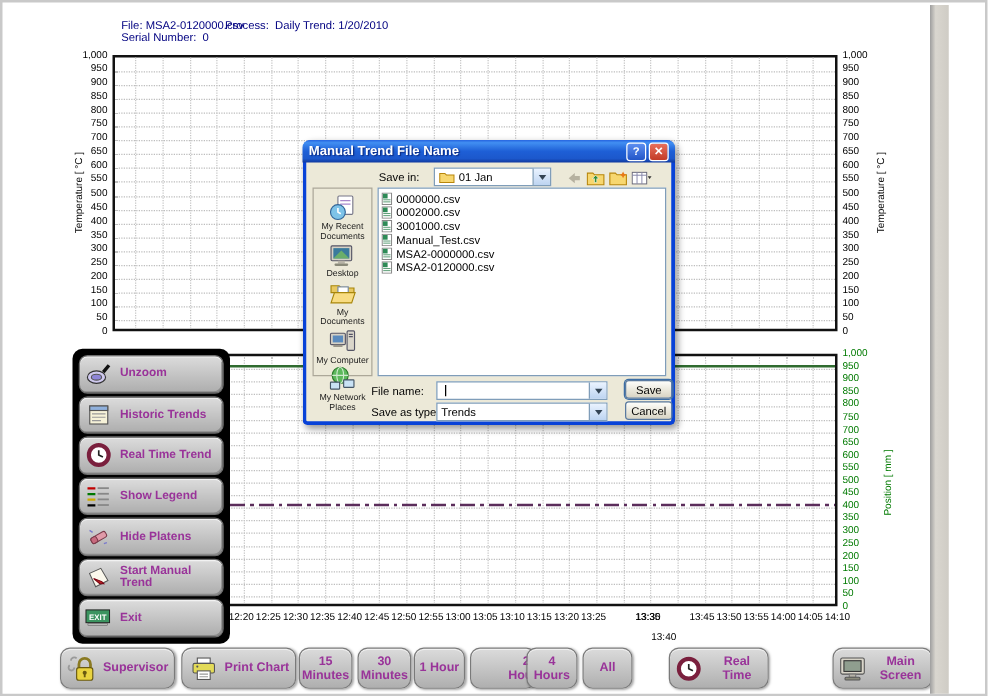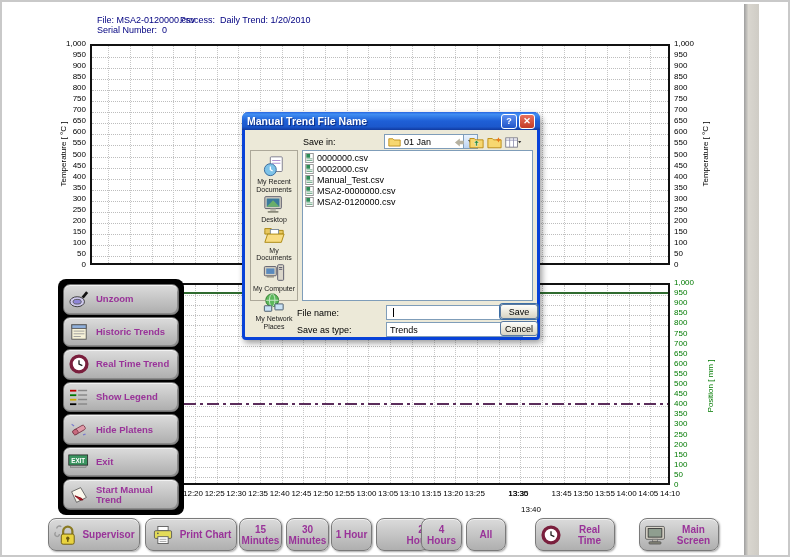--- a/index.html
+++ b/index.html
@@ -52,34 +52,34 @@
   #dlg-title{height:18px;margin:0 -3px;border-radius:6px 6px 0 0;position:relative;
              background:linear-gradient(180deg,#2664E0 0%,#418FF2 12%,#1E5FD6 50%,#1C58CC 82%,#10399F 100%);
              display:flex;align-items:center;padding:0 5px;box-sizing:border-box;}
   #dlg-title .t{color:#fff;font-weight:bold;font-size:10.5px;text-shadow:1px 1px 1px #0A2A80;flex:1;}
   .tbtn{width:14px;height:13px;border-radius:3px;border:1px solid #fff;margin-left:2px;color:#fff;font-size:9px;font-weight:bold;
         display:flex;align-items:center;justify-content:center;cursor:pointer;line-height:1;}
   .tbtn.help{background:linear-gradient(180deg,#5C8EF0,#2255C8);}
   .tbtn.close{background:linear-gradient(180deg,#E8705C,#C33B26);}
   #dlg-body{position:relative;width:100%;height:207px;font-size:9px;color:#000;}
   .dlg-lbl{position:absolute;font-size:9px;color:#000;}
-  .combo{position:absolute;height:15px;background:#fff;border:1px solid #7F9DB9;box-sizing:border-box;display:flex;font-size:9px;cursor:pointer;margin-left:37px;}
+  .combo{position:absolute;height:15px;background:#fff;border:1px solid #7F9DB9;box-sizing:border-box;display:flex;font-size:9px;cursor:pointer;}
   .combo .val{flex:1;padding-left:3px;display:flex;align-items:center;gap:3px;overflow:hidden;white-space:nowrap;}
   .combo .drop{width:13px;height:100%;background:linear-gradient(180deg,#EAF3FF,#BDD4F1);border-left:1px solid #7F9DB9;display:flex;align-items:center;justify-content:center;}
   .tri{width:0;height:0;border:3px solid transparent;border-top:4px solid #345;margin-top:3px;}
   .caret{width:1px;height:9px;background:#000;margin-left:3px;}
   #dlg-tools{position:absolute;left:207px;top:4px;width:62px;height:16px;display:flex;align-items:center;gap:3px;}
   .tool-btn{width:17px;height:16px;display:flex;align-items:center;justify-content:center;cursor:pointer;border-radius:2px;}
   #places{position:absolute;left:5px;top:20px;width:48px;height:151px;background:#ECE9D8;border:1px solid #ACA899;box-sizing:border-box;
           display:flex;flex-direction:column;align-items:center;justify-content:space-between;padding:4px 0;}
   .place{display:flex;flex-direction:column;align-items:center;gap:1px;cursor:pointer;}
   .place .pl{font-size:7px;line-height:7.5px;text-align:center;color:#1a1a1a;}
   #filelist{position:absolute;left:57px;top:20px;width:231px;height:151px;background:#fff;border:1px solid #7F9DB9;box-sizing:border-box;
             padding:2px 2px;overflow:hidden;}
-  .frow{display:flex;gap:3px;height:11px;font-size:9px;cursor:pointer;white-space:nowrap;}
+  .frow{display:flex;align-items:center;gap:3px;height:11px;font-size:9px;cursor:pointer;white-space:nowrap;}
   .xp-push{position:absolute;width:38px;height:15px;border-radius:3px;font-size:9px;font-family:"Liberation Sans",sans-serif;
            background:linear-gradient(180deg,#FEFEFB,#E8E5D8 60%,#D8D4C4);border:1px solid #5A7AA0;cursor:pointer;padding:0;}
   .xp-push.default{box-shadow:0 0 0 1px #3C6EA5;}
   svg{display:block;}
 </style>
 </head>
 <body>
 
 <div id="screen">
 
@@ -335,36 +335,36 @@
               <rect x="4" y="8" width="16" height="6" rx="2" fill="#E09AA8" stroke="#7A3A4A"></rect>
               <rect x="4" y="8" width="6" height="6" rx="2" fill="#C86A7E" stroke="#7A3A4A"></rect>
             </g>
             <path d="M3 4 l3 2 M20 16 l-3 1" stroke="#7A7ACD" stroke-width="1.4" fill="none"></path>
           </svg>
         </span>
         <span class="lb">Hide Platens</span>
       </div>
       <div class="side-btn">
         <span class="ic">
+          <svg width="20" height="18" viewBox="0 0 24 22">
+            <path d="M3 7 L14 2 L21 14 L9 20 Z" fill="#FBF8EC" stroke="#555"></path>
+            <path d="M7 12 L15 15 L17 17 L13 17 Z" fill="#B22" stroke="#701"></path>
+          </svg>
+        </span>
+        <span class="lb">Start Manual Trend</span>
+      </div>
+      <div class="side-btn">
+        <span class="ic">
           <svg width="24" height="18" viewBox="0 0 28 20">
             <rect x="1" y="1" width="24" height="13" fill="#3B9460" stroke="#222"></rect>
             <text x="13" y="11" font-size="8" font-family="Liberation Sans,sans-serif" font-weight="bold" fill="#fff" text-anchor="middle">EXIT</text>
             <rect x="3" y="15" width="20" height="2" fill="#bbb" stroke="#555" stroke-width="0.5"></rect>
           </svg>
         </span>
         <span class="lb">Exit</span>
-      </div>
-      <div class="side-btn">
-        <span class="ic">
-          <svg width="20" height="18" viewBox="0 0 24 22">
-            <path d="M3 7 L14 2 L21 14 L9 20 Z" fill="#FBF8EC" stroke="#555"></path>
-            <path d="M7 12 L15 15 L17 17 L13 17 Z" fill="#B22" stroke="#701"></path>
-          </svg>
-        </span>
-        <span class="lb">Start Manual Trend</span>
       </div>
     </div>
 
   <div id="toolbar-layer">
       <div class="tb-btn" style="left: 46px; width: 92px;">
         <span class="ic">
           <svg width="24" height="24" viewBox="0 0 26 26">
             <path d="M4 6 a3 3 0 0 1 5 -2 M3 10 a2.5 2.5 0 1 0 4 2" fill="none" stroke="#9a9a9a" stroke-width="1.6"></path>
             <path d="M11 12 V9 a5 5 0 0 1 10 0 v3" fill="none" stroke="#8A7A22" stroke-width="2.4"></path>
             <rect x="9" y="12" width="14" height="11" rx="2" fill="#E9D33F" stroke="#6A5A10"></rect>
@@ -407,21 +407,21 @@
       </div>
       <div class="tb-btn" style="left: 533px; width: 80px;">
         <span class="ic">
           <svg width="20" height="20" viewBox="0 0 24 24">
             <circle cx="12" cy="12" r="9.5" fill="#fff" stroke="#7A1F3D" stroke-width="4"></circle>
             <path d="M12 7.5 V12 L16 14" stroke="#222" stroke-width="1.6" fill="none"></path>
           </svg>
         </span>
         <span class="lb">Real Time</span>
       </div>
-      <div class="tb-btn" style="left: 637px; width: 80px;">
+      <div class="tb-btn" style="left: 664px; width: 80px;">
         <span class="ic">
           <svg width="26" height="24" viewBox="0 0 28 26">
             <rect x="3" y="3" width="22" height="15" rx="1.5" fill="#D9D5C9" stroke="#555"></rect>
             <rect x="6" y="5.5" width="16" height="10" fill="#8F9E8F" stroke="#333"></rect>
             <rect x="11" y="18" width="6" height="3" fill="#B8B4A8" stroke="#777"></rect>
             <rect x="7" y="21" width="14" height="2.5" rx="1" fill="#8A8A7A" stroke="#555"></rect>
           </svg>
         </span>
         <span class="lb">Main Screen</span>
       </div>
@@ -563,42 +563,53 @@
           </div>
           <div class="frow">
             <span>
               <svg width="9" height="10" viewBox="0 0 10 12">
                 <rect x="0.5" y="0.5" width="9" height="11" fill="#fff" stroke="#888"></rect>
                 <rect x="1.2" y="1.2" width="4.5" height="4.5" fill="#2E8B57"></rect>
                 <line x1="1.5" y1="7" x2="8.5" y2="7" stroke="#3A8A5A" stroke-width="0.8"></line>
                 <line x1="1.5" y1="9" x2="8.5" y2="9" stroke="#3A8A5A" stroke-width="0.8"></line>
               </svg>
             </span>
-            <span>Manual_Test.csv</span>
+            <span>3001000.csv</span>
           </div>
           <div class="frow">
             <span>
               <svg width="9" height="10" viewBox="0 0 10 12">
                 <rect x="0.5" y="0.5" width="9" height="11" fill="#fff" stroke="#888"></rect>
                 <rect x="1.2" y="1.2" width="4.5" height="4.5" fill="#2E8B57"></rect>
                 <line x1="1.5" y1="7" x2="8.5" y2="7" stroke="#3A8A5A" stroke-width="0.8"></line>
                 <line x1="1.5" y1="9" x2="8.5" y2="9" stroke="#3A8A5A" stroke-width="0.8"></line>
               </svg>
             </span>
-            <span>MSA2-0000000.csv</span>
+            <span>Manual_Test.csv</span>
           </div>
           <div class="frow">
             <span>
               <svg width="9" height="10" viewBox="0 0 10 12">
                 <rect x="0.5" y="0.5" width="9" height="11" fill="#fff" stroke="#888"></rect>
                 <rect x="1.2" y="1.2" width="4.5" height="4.5" fill="#2E8B57"></rect>
                 <line x1="1.5" y1="7" x2="8.5" y2="7" stroke="#3A8A5A" stroke-width="0.8"></line>
                 <line x1="1.5" y1="9" x2="8.5" y2="9" stroke="#3A8A5A" stroke-width="0.8"></line>
               </svg>
             </span>
+            <span>MSA2-0000000.csv</span>
+          </div>
+          <div class="frow">
+            <span>
+              <svg width="9" height="10" viewBox="0 0 10 12">
+                <rect x="0.5" y="0.5" width="9" height="11" fill="#fff" stroke="#888"></rect>
+                <rect x="1.2" y="1.2" width="4.5" height="4.5" fill="#2E8B57"></rect>
+                <line x1="1.5" y1="7" x2="8.5" y2="7" stroke="#3A8A5A" stroke-width="0.8"></line>
+                <line x1="1.5" y1="9" x2="8.5" y2="9" stroke="#3A8A5A" stroke-width="0.8"></line>
+              </svg>
+            </span>
             <span>MSA2-0120000.csv</span>
           </div>
         </div>
 
       <span class="dlg-lbl" style="left:52px;top:178px;">File name:</span>
       <div class="combo" style="left:104px;top:175px;width:137px;">
         <span class="val">
             <span class="caret"></span>
           <span></span>
           </span>

